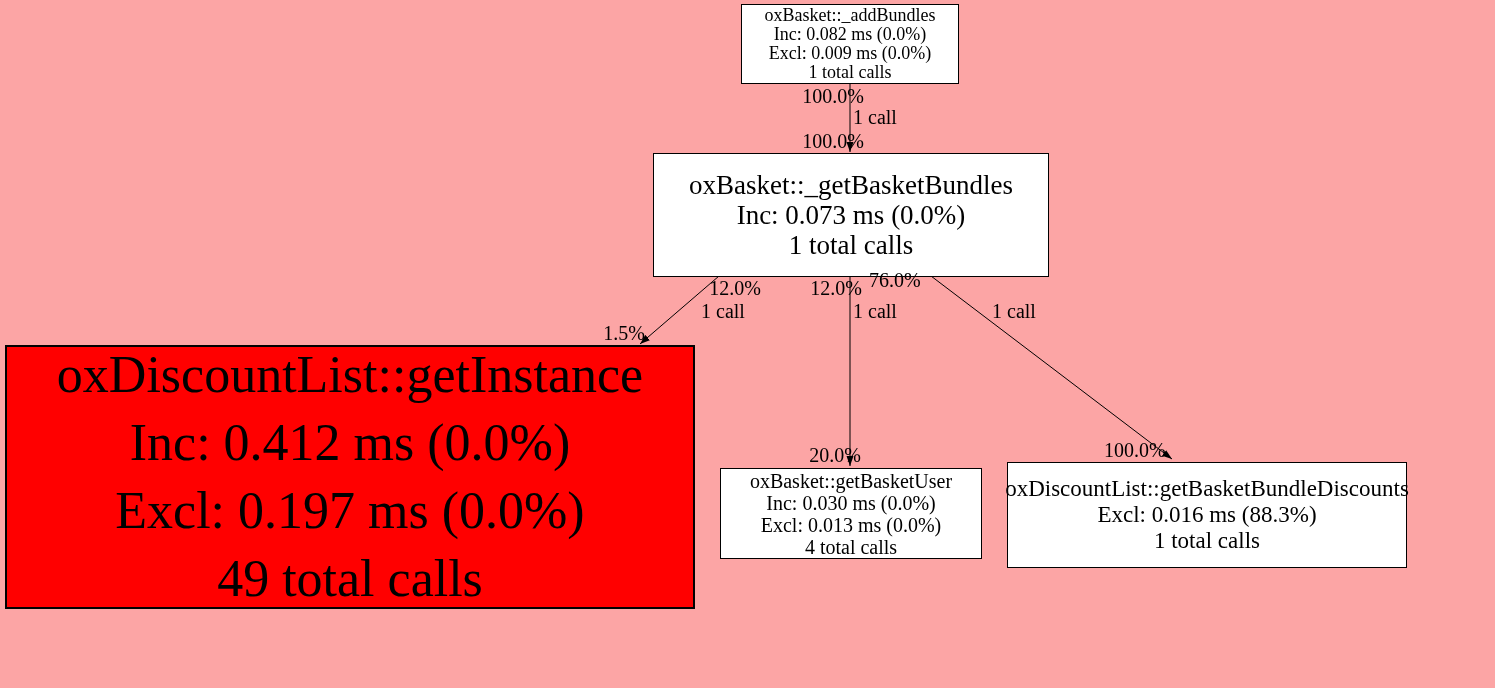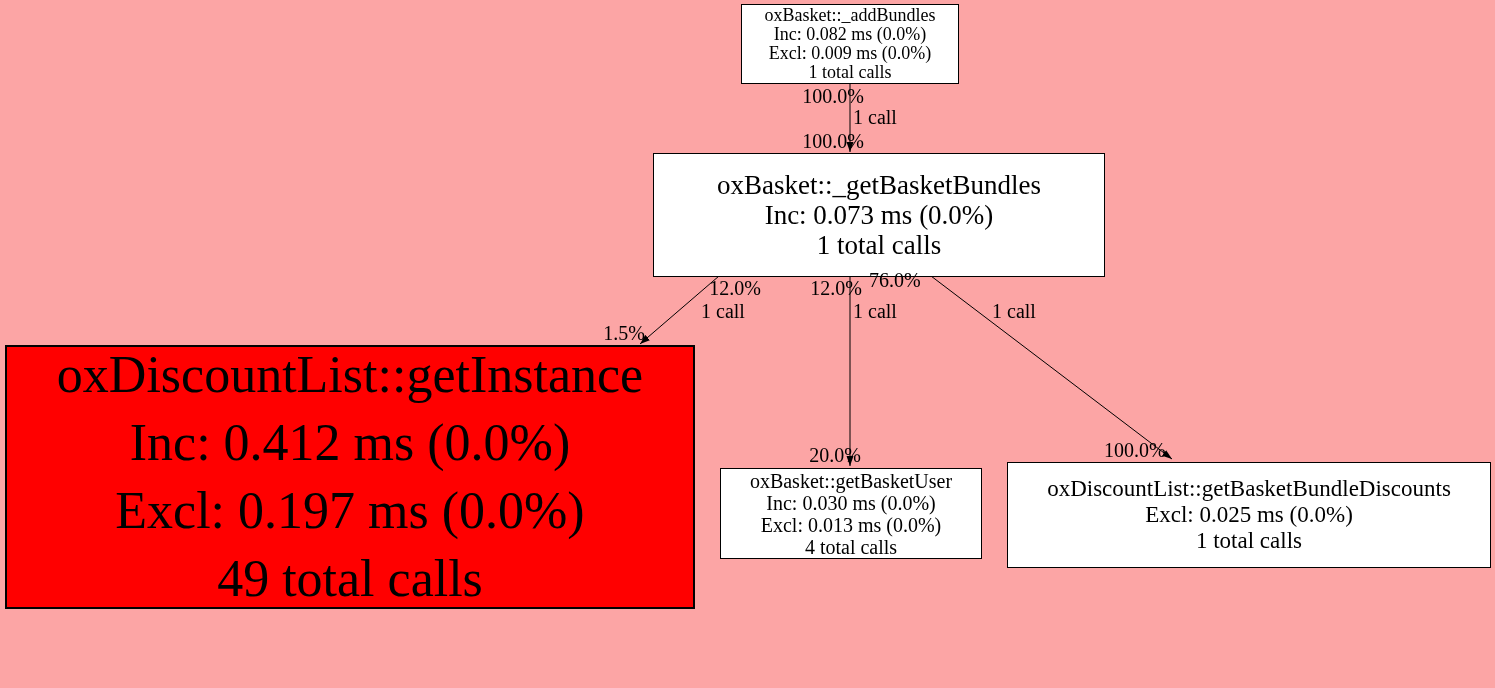--- a/index.html
+++ b/index.html
@@ -25,24 +25,24 @@
     background: #fff;
     display: flex;
     flex-direction: column;
     justify-content: center;
     align-items: center;
     text-align: center;
     white-space: nowrap;
   }
   .node span { display: block; }
   #node-addbundles               { left: 741px;  top: 4px;   width: 218px; height: 80px;  font-size: 18px; line-height: 19px; }
-  #node-getbasketbundles         { left: 653px;  top: 153px; width: 452px; height: 124px; font-size: 27px; line-height: 30px; }
+  #node-getbasketbundles         { left: 653px;  top: 153px; width: 396px; height: 124px; font-size: 27px; line-height: 30px; }
   #node-getinstance              { left: 5px;    top: 345px; width: 690px; height: 264px; font-size: 52px; line-height: 68px; border-width: 2px; }
   #node-getbasketuser            { left: 720px;  top: 468px; width: 262px; height: 91px;  font-size: 20px; line-height: 22px; }
-  #node-getbasketbundlediscounts { left: 1007px; top: 462px; width: 484px; height: 106px; font-size: 23px; line-height: 26px; }
+  #node-getbasketbundlediscounts { left: 1007px; top: 462px; width: 400px; height: 106px; font-size: 23px; line-height: 26px; }
   .edge-label {
     position: absolute;
     font-size: 20px;
     line-height: 22px;
     white-space: nowrap;
   }
   #lbl-e1-src { right: 646px; top: 85px; }
   #lbl-e1-cnt { left: 853px;  top: 106px; }
   #lbl-e1-tgt { right: 646px; top: 130px; }
   #lbl-e2-src { right: 749px; top: 277px; }
@@ -94,21 +94,21 @@
 
   <div class="node" id="node-getbasketuser" style="border-color: rgb(0, 0, 0); background: rgb(255, 255, 255);">
     <span>oxBasket::getBasketUser</span>
     <span>Inc: 0.030 ms (0.0%)</span>
     <span>Excl: 0.013 ms (0.0%)</span>
     <span>4 total calls</span>
   </div>
 
   <div class="node" id="node-getbasketbundlediscounts" style="border-color: rgb(0, 0, 0); background: rgb(255, 255, 255);">
     <span>oxDiscountList::getBasketBundleDiscounts</span>
-    <span>Excl: 0.025 ms (0.0%)</span>
+    <span>Excl: 0.016 ms (88.3%)</span>
     <span>1 total calls</span>
   </div>
 
   <div class="edge-label" id="lbl-e1-src">100.0%</div>
   <div class="edge-label" id="lbl-e1-cnt">1 call</div>
   <div class="edge-label" id="lbl-e1-tgt">100.0%</div>
 
   <div class="edge-label" id="lbl-e2-src">12.0%</div>
   <div class="edge-label" id="lbl-e2-cnt">1 call</div>
   <div class="edge-label" id="lbl-e2-tgt">1.5%</div>

